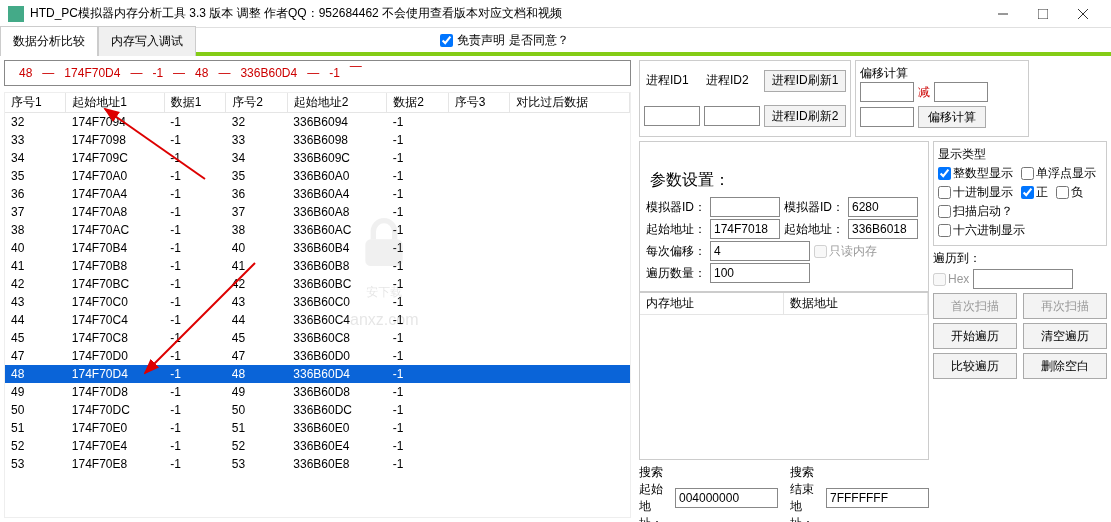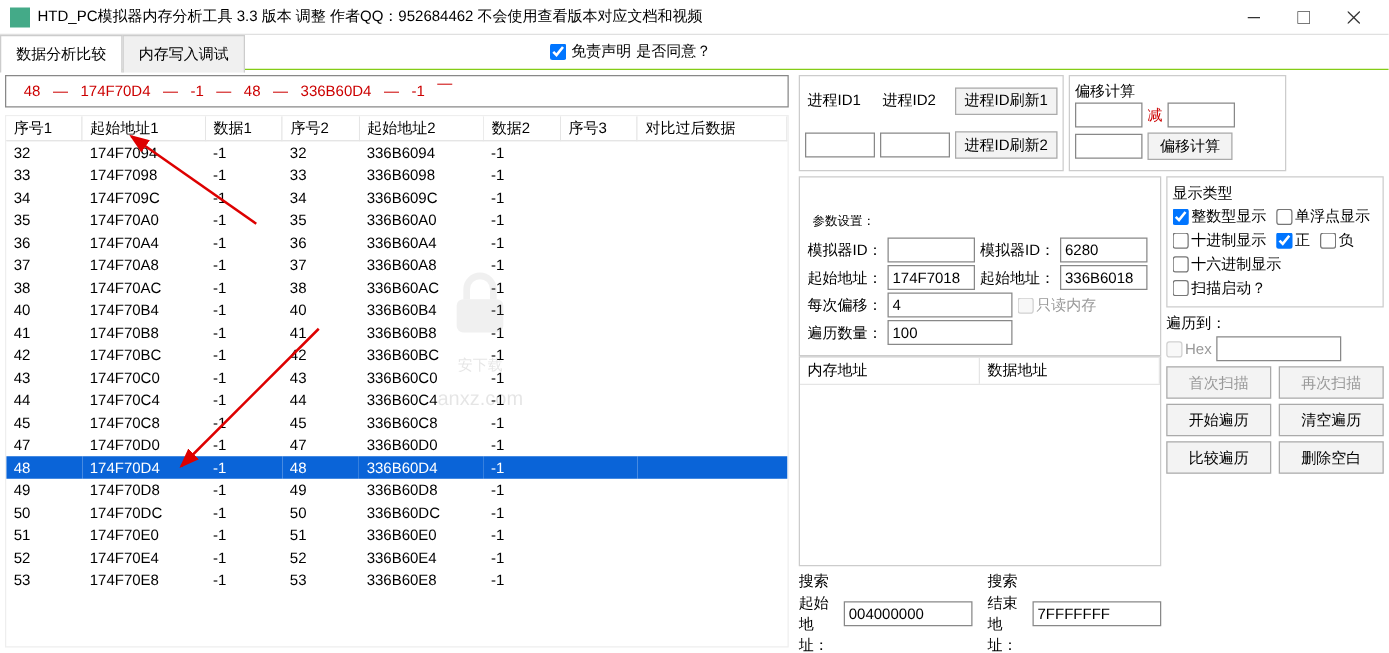--- a/index.html
+++ b/index.html
@@ -3,21 +3,21 @@
 <meta charset="utf-8">
 <style>
 * { box-sizing: border-box; margin: 0; padding: 0; font-family: "Microsoft YaHei", "SimSun", sans-serif; font-size: 12px; }
 body { background: #fff; width: 1111px; height: 522px; overflow: hidden; }
 .titlebar { height: 28px; display: flex; align-items: center; padding: 0 8px; border-bottom: 1px solid #e0e0e0; }
 .titlebar .icon { width: 16px; height: 16px; background: #4a8; margin-right: 6px; }
 .titlebar .title { flex: 1; }
 .winbtns { display: flex; }
 .winbtn { width: 40px; height: 24px; display: flex; align-items: center; justify-content: center; }
 .winbtn svg { width: 10px; height: 10px; }
-.tabs-row { height: 28px; display: flex; align-items: center; border-bottom: 1px solid #84cc16; position: relative; }
+.tabs-row { height: 28px; display: flex; align-items: center; border-bottom: 4px solid #84cc16; position: relative; }
 .tabs { display: flex; }
 .tab { padding: 6px 12px; border: 1px solid #ccc; border-bottom: none; background: #fff; position: relative; top: 1px; }
 .tab.inactive { background: #f0f0f0; }
 .disclaimer { position: absolute; left: 440px; display: flex; align-items: center; gap: 4px; }
 .disclaimer input { margin-right: 2px; }
 .content { display: flex; height: calc(522px - 56px); }
 .left { width: 635px; display: flex; flex-direction: column; padding: 4px; }
 .red-line { border: 1px solid #888; height: 26px; padding: 2px 4px; color: #c00; white-space: pre; margin-bottom: 6px; display: flex; align-items: center; }
 .red-line span { margin: 0 10px; }
 .table-wrap { flex: 1; overflow: auto; border: 1px solid #eee; position: relative; }
@@ -25,21 +25,21 @@
 th, td { text-align: left; padding: 1px 6px; font-size: 12px; height: 18px; white-space: nowrap; }
 th { border-right: 1px solid #e5e5e5; border-bottom: 1px solid #e5e5e5; background: #fff; font-weight: normal; position: sticky; top: 0; }
 tr.sel td { background: #0a64d8; color: #fff; }
 .right { flex: 1; padding: 4px; display: flex; flex-direction: column; }
 .right-top { display: flex; gap: 4px; }
 .pid-grid { border: 1px solid #ccc; padding: 4px; display: grid; grid-template-columns: auto auto auto; gap: 4px; align-items: center; }
 .pid-grid .lbl { padding: 0 2px; }
 .pid-grid input { width: 56px; height: 20px; border: 1px solid #888; }
 .pid-grid button { width: 82px; height: 22px; border: 1px solid #aaa; background: #f3f3f3; }
 .fieldset { border: 1px solid #ccc; padding: 4px 6px 6px 6px; margin-top: 4px; }
-.legend { font-size: 10px; position: relative; top: -12px; background: #fff; padding: 0 4px; display: inline-block; margin-top: 36px; }
+.legend { font-size: 16px; position: relative; top: -12px; background: #fff; padding: 0 4px; display: inline-block; margin-top: 36px; }
 .fieldset .body { margin-top: -8px; }
 .param-row { display: flex; align-items: center; gap: 4px; margin: 2px 0; }
 .param-row .lbl { width: 60px; }
 .param-row input[type=text] { border: 1px solid #888; height: 20px; padding: 0 3px; }
 .param-row input.narrow { width: 70px; }
 .param-row input.wide { width: 100px; }
 .two-col { display: flex; gap: 4px; }
 .memlist { border: 1px solid #ccc; height: 168px; flex: 1; }
 .memlist-hdr { display: flex; border-bottom: 1px solid #e5e5e5; }
 .memlist-hdr div { flex: 1; padding: 2px 6px; border-right: 1px solid #e5e5e5; }
@@ -435,27 +435,27 @@
                 <span>正</span>
               </label>
               <label class="ck">
                 <input type="checkbox" style="">
                 <span>负</span>
               </label>
             </div>
           <div class="row">
               <label class="ck">
                 <input type="checkbox" style="">
+                <span>扫描启动？</span>
+              </label>
+            </div>
+          <div class="row">
+              <label class="ck">
+                <input type="checkbox" style="">
                 <span>十六进制显示</span>
-              </label>
-            </div>
-          <div class="row">
-              <label class="ck">
-                <input type="checkbox" style="">
-                <span>扫描启动？</span>
               </label>
             </div>
         </div>
         <div class="traverse">
           <div class="lbl2">遍历到：</div>
           <div class="param-row">
               <label class="ck" style="color:#999">
                 <input type="checkbox" disabled="" style="">
                 <span>Hex</span>
               </label>

